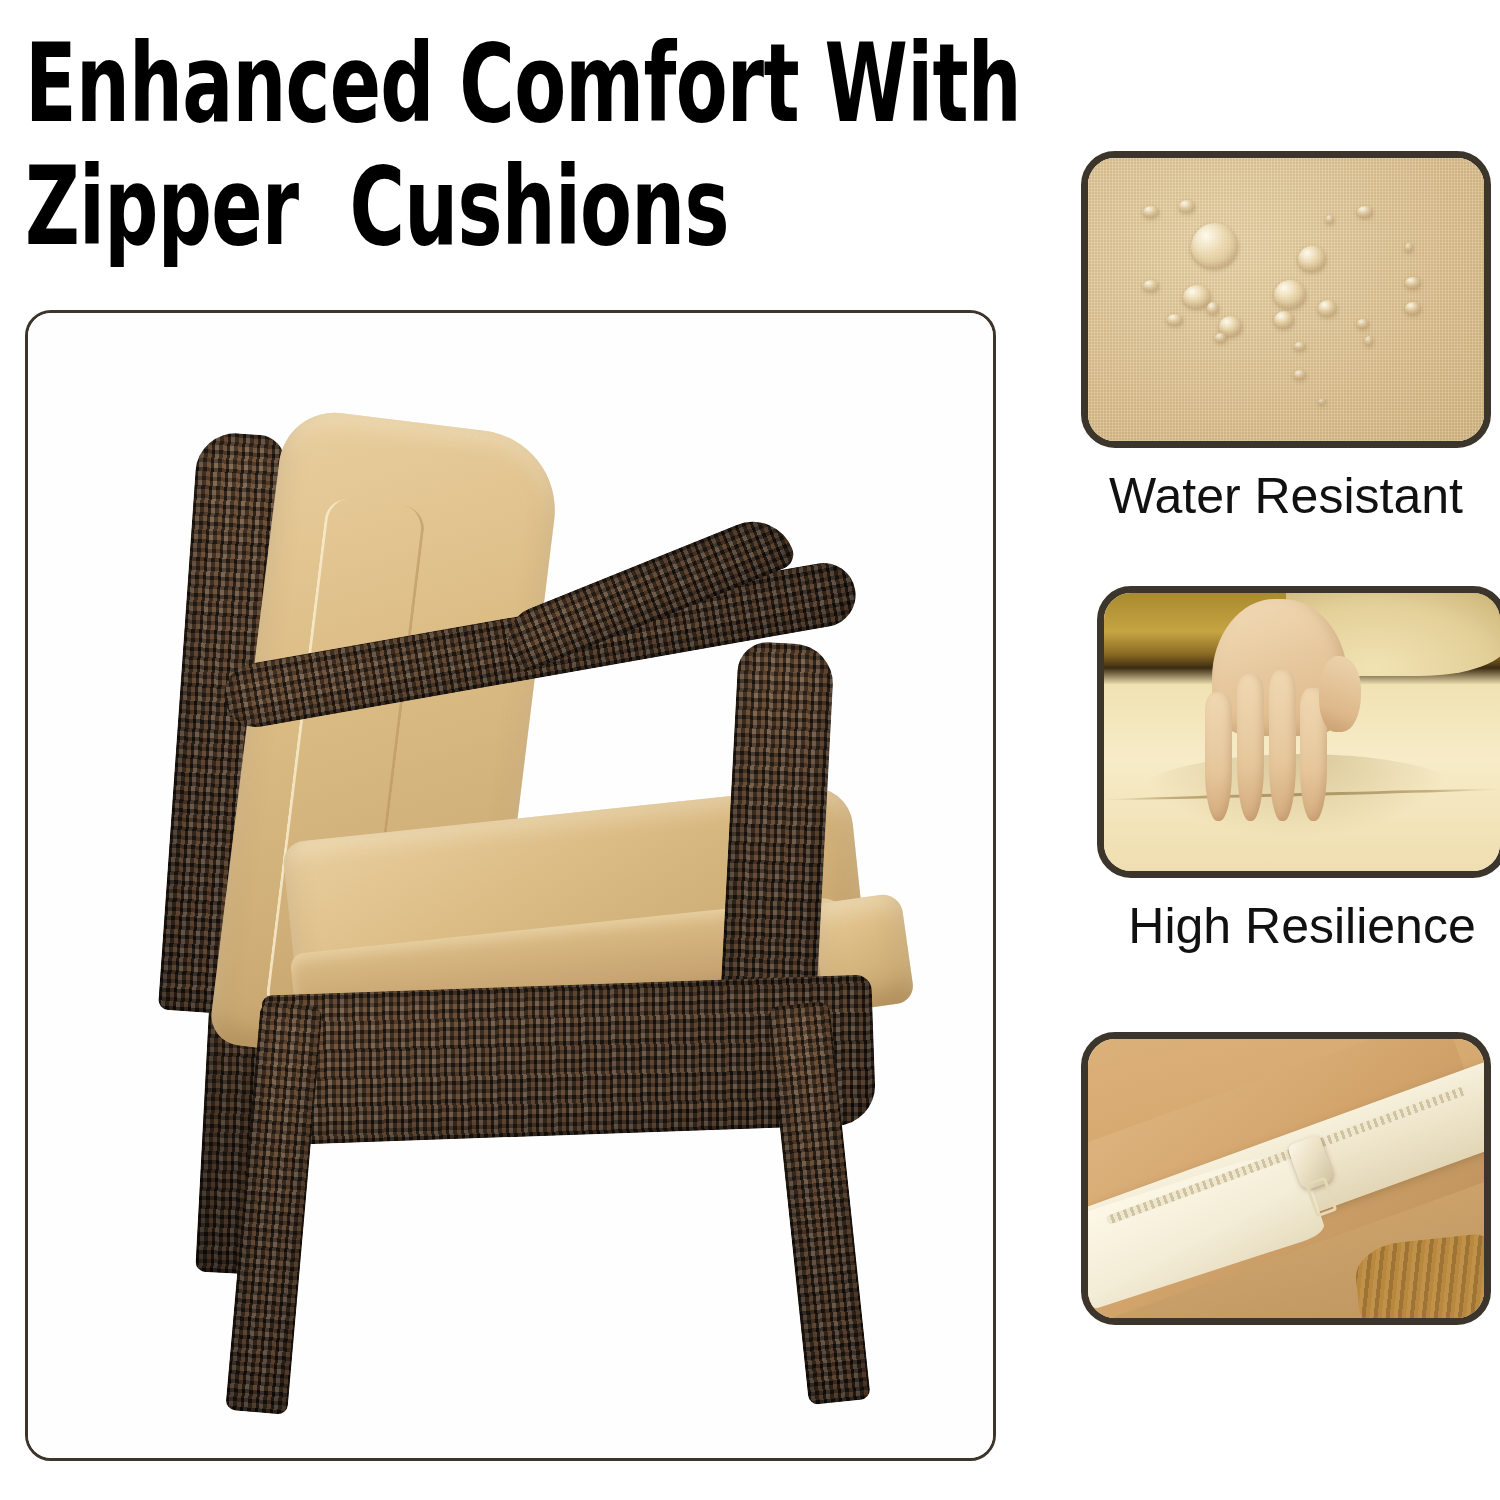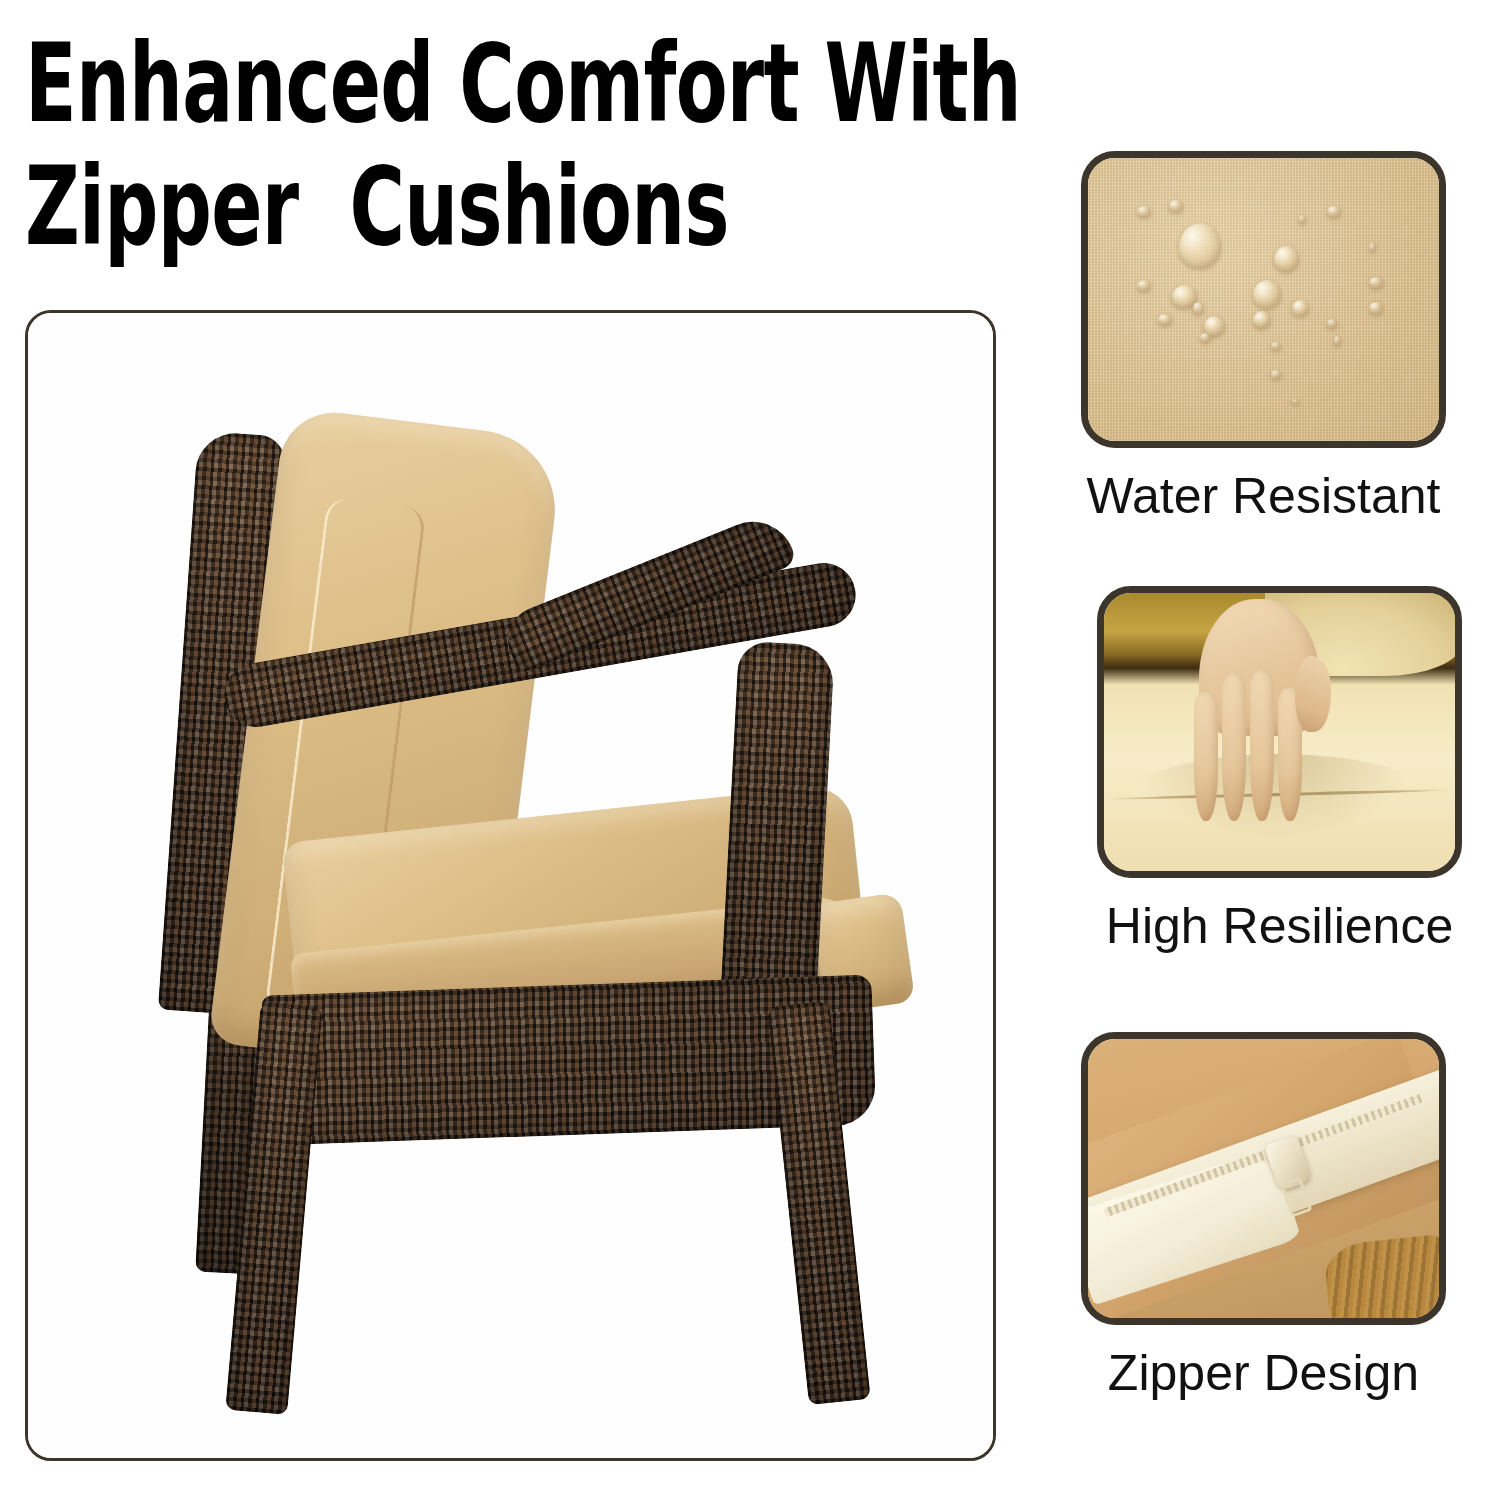--- a/index.html
+++ b/index.html
@@ -178,21 +178,21 @@
     left: 790px; top: 585px;
     width: 90px; height: 110px;
     border-radius: 14px 20px 18px 14px;
     transform: rotate(-8deg);
   }
 
   
   .feature {
     position: absolute;
     left: 1081px;
-    width: 365px;
+    width: 410px;
   }
   .feature-photo {
     position: relative;
     width: 100%;
     border: 7px solid #3b352c;
     border-radius: 34px;
     box-sizing: border-box;
     overflow: hidden;
   }
   .feature-caption {
@@ -411,16 +411,15 @@
     <div class="feature-photo">
       <div class="zip-bg"></div>
       <div class="zip-lower-fabric"></div>
       <div class="zip-white-band"></div>
       <div class="zip-inner-lining"></div>
       <div class="zip-teeth"></div>
       <div class="zip-slider"></div>
       <div class="zip-pull"></div>
       <div class="zip-fringe"></div>
     </div>
-    <div class="feature-caption">Zipper Design</div>
   </div>
 
 </div>
 
 </body></html>

